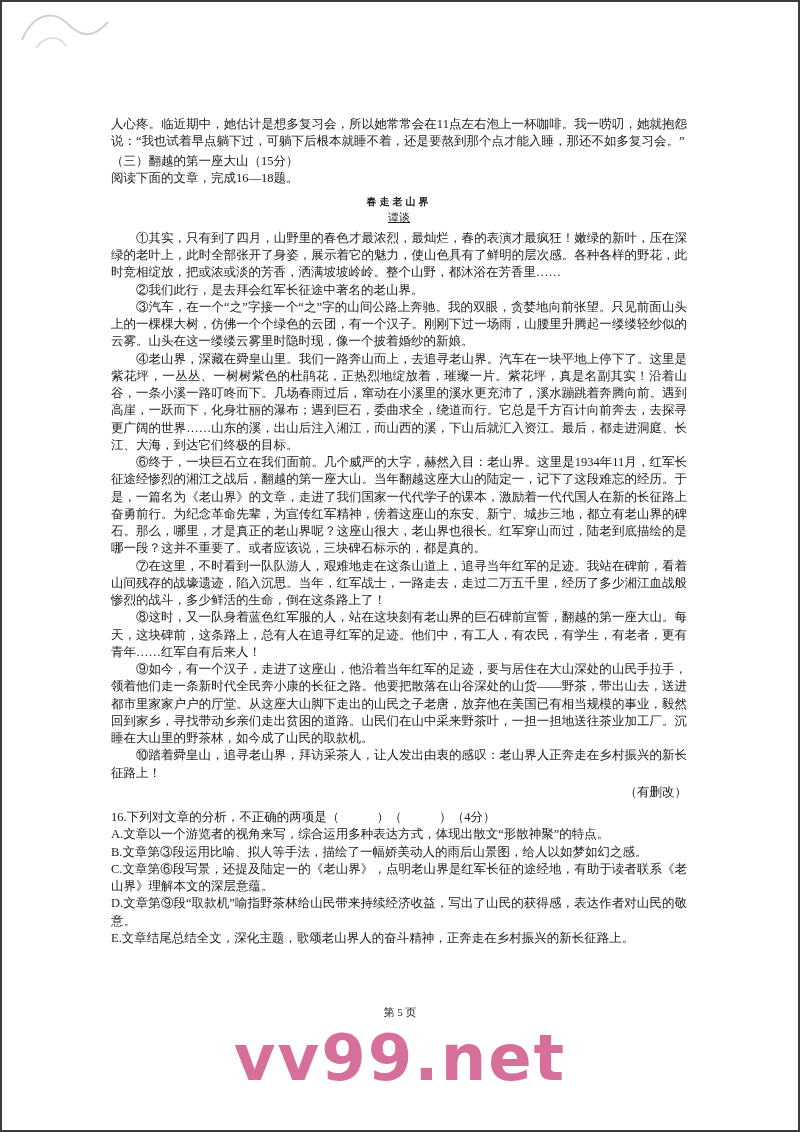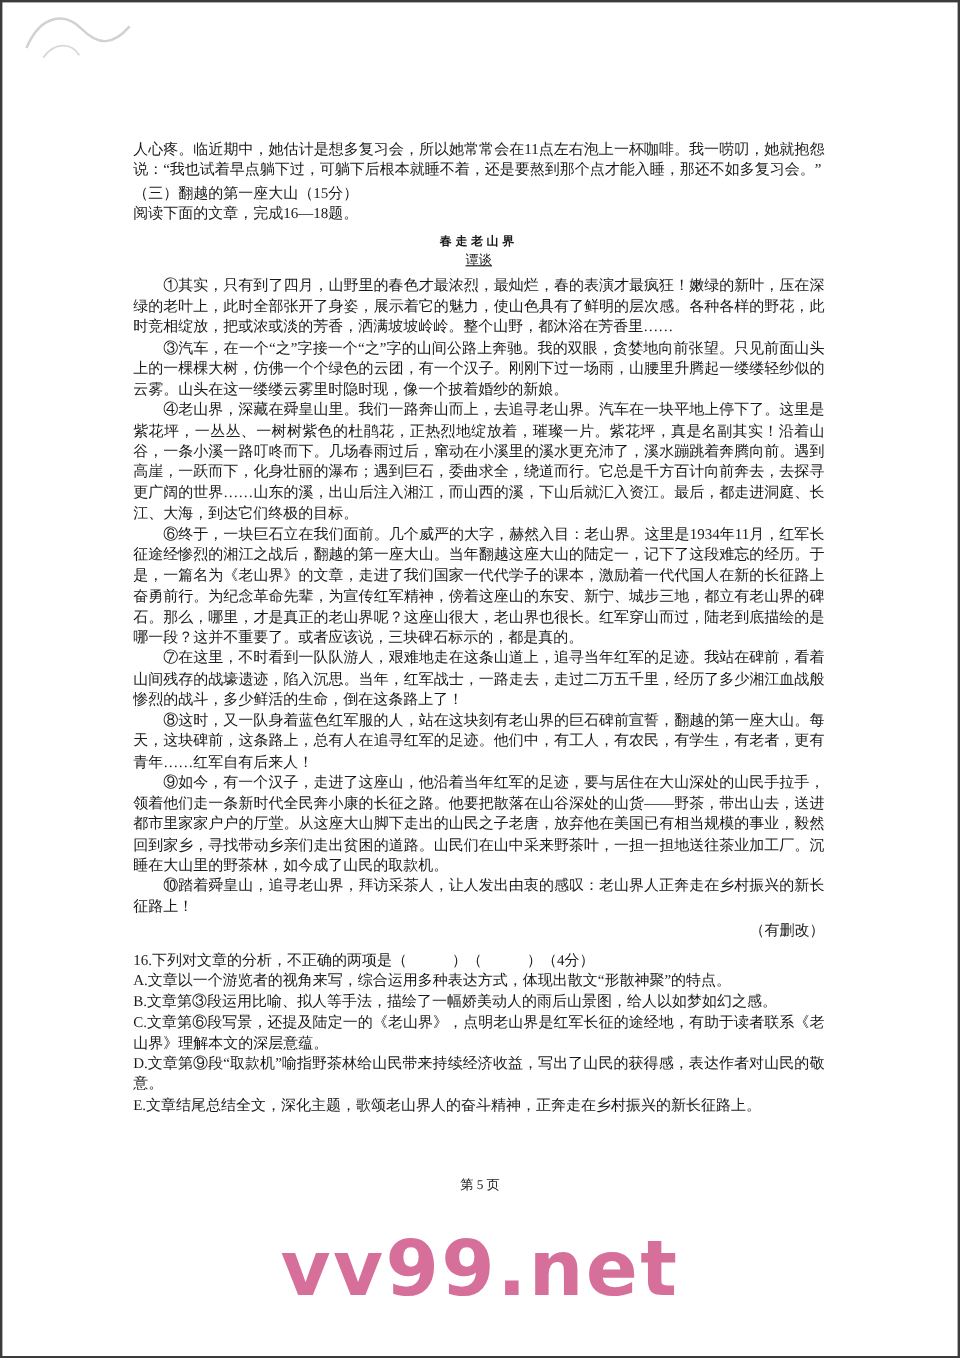--- a/index.html
+++ b/index.html
@@ -26,21 +26,21 @@
   .title{
     text-align:center;font-weight:bold;font-size:10px;
     letter-spacing:3px;margin:8px 0 1px;text-indent:0;
   }
   .author{text-align:center;font-size:11px;margin:0 0 5px;text-indent:0;text-decoration:underline;}
   .para{text-indent:2em;}
   .note{text-align:right;margin:2px 0 8px;}
   .stem{margin-top:4px;}
   .opt{text-indent:0;}
   .footer{
-    position:absolute;top:980px;left:0;width:100%;
+    position:absolute;top:1005px;left:0;width:100%;
     text-align:center;font-size:11px;color:#222;
   }
   .watermark{
     position:absolute;top:1021px;left:50%;transform:translateX(-50%);
     font-family:"DejaVu Sans","Liberation Sans",sans-serif;
     font-size:64px;font-weight:bold;letter-spacing:2px;
     color:#be185d;opacity:.62;white-space:nowrap;
   }
 </style>
 </head>
@@ -58,20 +58,21 @@
   <p class="carry">人心疼。临近期中，她估计是想多复习会，所以她常常会在11点左右泡上一杯咖啡。我一唠叨，她就抱怨说：“我也试着早点躺下过，可躺下后根本就睡不着，还是要熬到那个点才能入睡，那还不如多复习会。”</p>
 
   <p class="sec">（三）翻越的第一座大山（15分）</p>
   <p class="instr">阅读下面的文章，完成16—18题。</p>
 
   <p class="title">春走老山界</p>
   <p class="author">谭谈</p>
 
   <div>
       <p class="para">①其实，只有到了四月，山野里的春色才最浓烈，最灿烂，春的表演才最疯狂！嫩绿的新叶，压在深绿的老叶上，此时全部张开了身姿，展示着它的魅力，使山色具有了鲜明的层次感。各种各样的野花，此时竞相绽放，把或浓或淡的芳香，洒满坡坡岭岭。整个山野，都沐浴在芳香里……</p>
+      <p class="para">②我们此行，是去拜会红军长征途中著名的老山界。</p>
       <p class="para">③汽车，在一个“之”字接一个“之”字的山间公路上奔驰。我的双眼，贪婪地向前张望。只见前面山头上的一棵棵大树，仿佛一个个绿色的云团，有一个汉子。刚刚下过一场雨，山腰里升腾起一缕缕轻纱似的云雾。山头在这一缕缕云雾里时隐时现，像一个披着婚纱的新娘。</p>
       <p class="para">④老山界，深藏在舜皇山里。我们一路奔山而上，去追寻老山界。汽车在一块平地上停下了。这里是紫花坪，一丛丛、一树树紫色的杜鹃花，正热烈地绽放着，璀璨一片。紫花坪，真是名副其实！沿着山谷，一条小溪一路叮咚而下。几场春雨过后，窜动在小溪里的溪水更充沛了，溪水蹦跳着奔腾向前。遇到高崖，一跃而下，化身壮丽的瀑布；遇到巨石，委曲求全，绕道而行。它总是千方百计向前奔去，去探寻更广阔的世界……山东的溪，出山后注入湘江，而山西的溪，下山后就汇入资江。最后，都走进洞庭、长江、大海，到达它们终极的目标。</p>
       <p class="para">⑥终于，一块巨石立在我们面前。几个威严的大字，赫然入目：老山界。这里是1934年11月，红军长征途经惨烈的湘江之战后，翻越的第一座大山。当年翻越这座大山的陆定一，记下了这段难忘的经历。于是，一篇名为《老山界》的文章，走进了我们国家一代代学子的课本，激励着一代代国人在新的长征路上奋勇前行。为纪念革命先辈，为宣传红军精神，傍着这座山的东安、新宁、城步三地，都立有老山界的碑石。那么，哪里，才是真正的老山界呢？这座山很大，老山界也很长。红军穿山而过，陆老到底描绘的是哪一段？这并不重要了。或者应该说，三块碑石标示的，都是真的。</p>
       <p class="para">⑦在这里，不时看到一队队游人，艰难地走在这条山道上，追寻当年红军的足迹。我站在碑前，看着山间残存的战壕遗迹，陷入沉思。当年，红军战士，一路走去，走过二万五千里，经历了多少湘江血战般惨烈的战斗，多少鲜活的生命，倒在这条路上了！</p>
       <p class="para">⑧这时，又一队身着蓝色红军服的人，站在这块刻有老山界的巨石碑前宣誓，翻越的第一座大山。每天，这块碑前，这条路上，总有人在追寻红军的足迹。他们中，有工人，有农民，有学生，有老者，更有青年……红军自有后来人！</p>
       <p class="para">⑨如今，有一个汉子，走进了这座山，他沿着当年红军的足迹，要与居住在大山深处的山民手拉手，领着他们走一条新时代全民奔小康的长征之路。他要把散落在山谷深处的山货——野茶，带出山去，送进都市里家家户户的厅堂。从这座大山脚下走出的山民之子老唐，放弃他在美国已有相当规模的事业，毅然回到家乡，寻找带动乡亲们走出贫困的道路。山民们在山中采来野茶叶，一担一担地送往茶业加工厂。沉睡在大山里的野茶林，如今成了山民的取款机。</p>
       <p class="para">⑩踏着舜皇山，追寻老山界，拜访采茶人，让人发出由衷的感叹：老山界人正奔走在乡村振兴的新长征路上！</p>
     </div>
 
   <p class="note">（有删改）</p>

